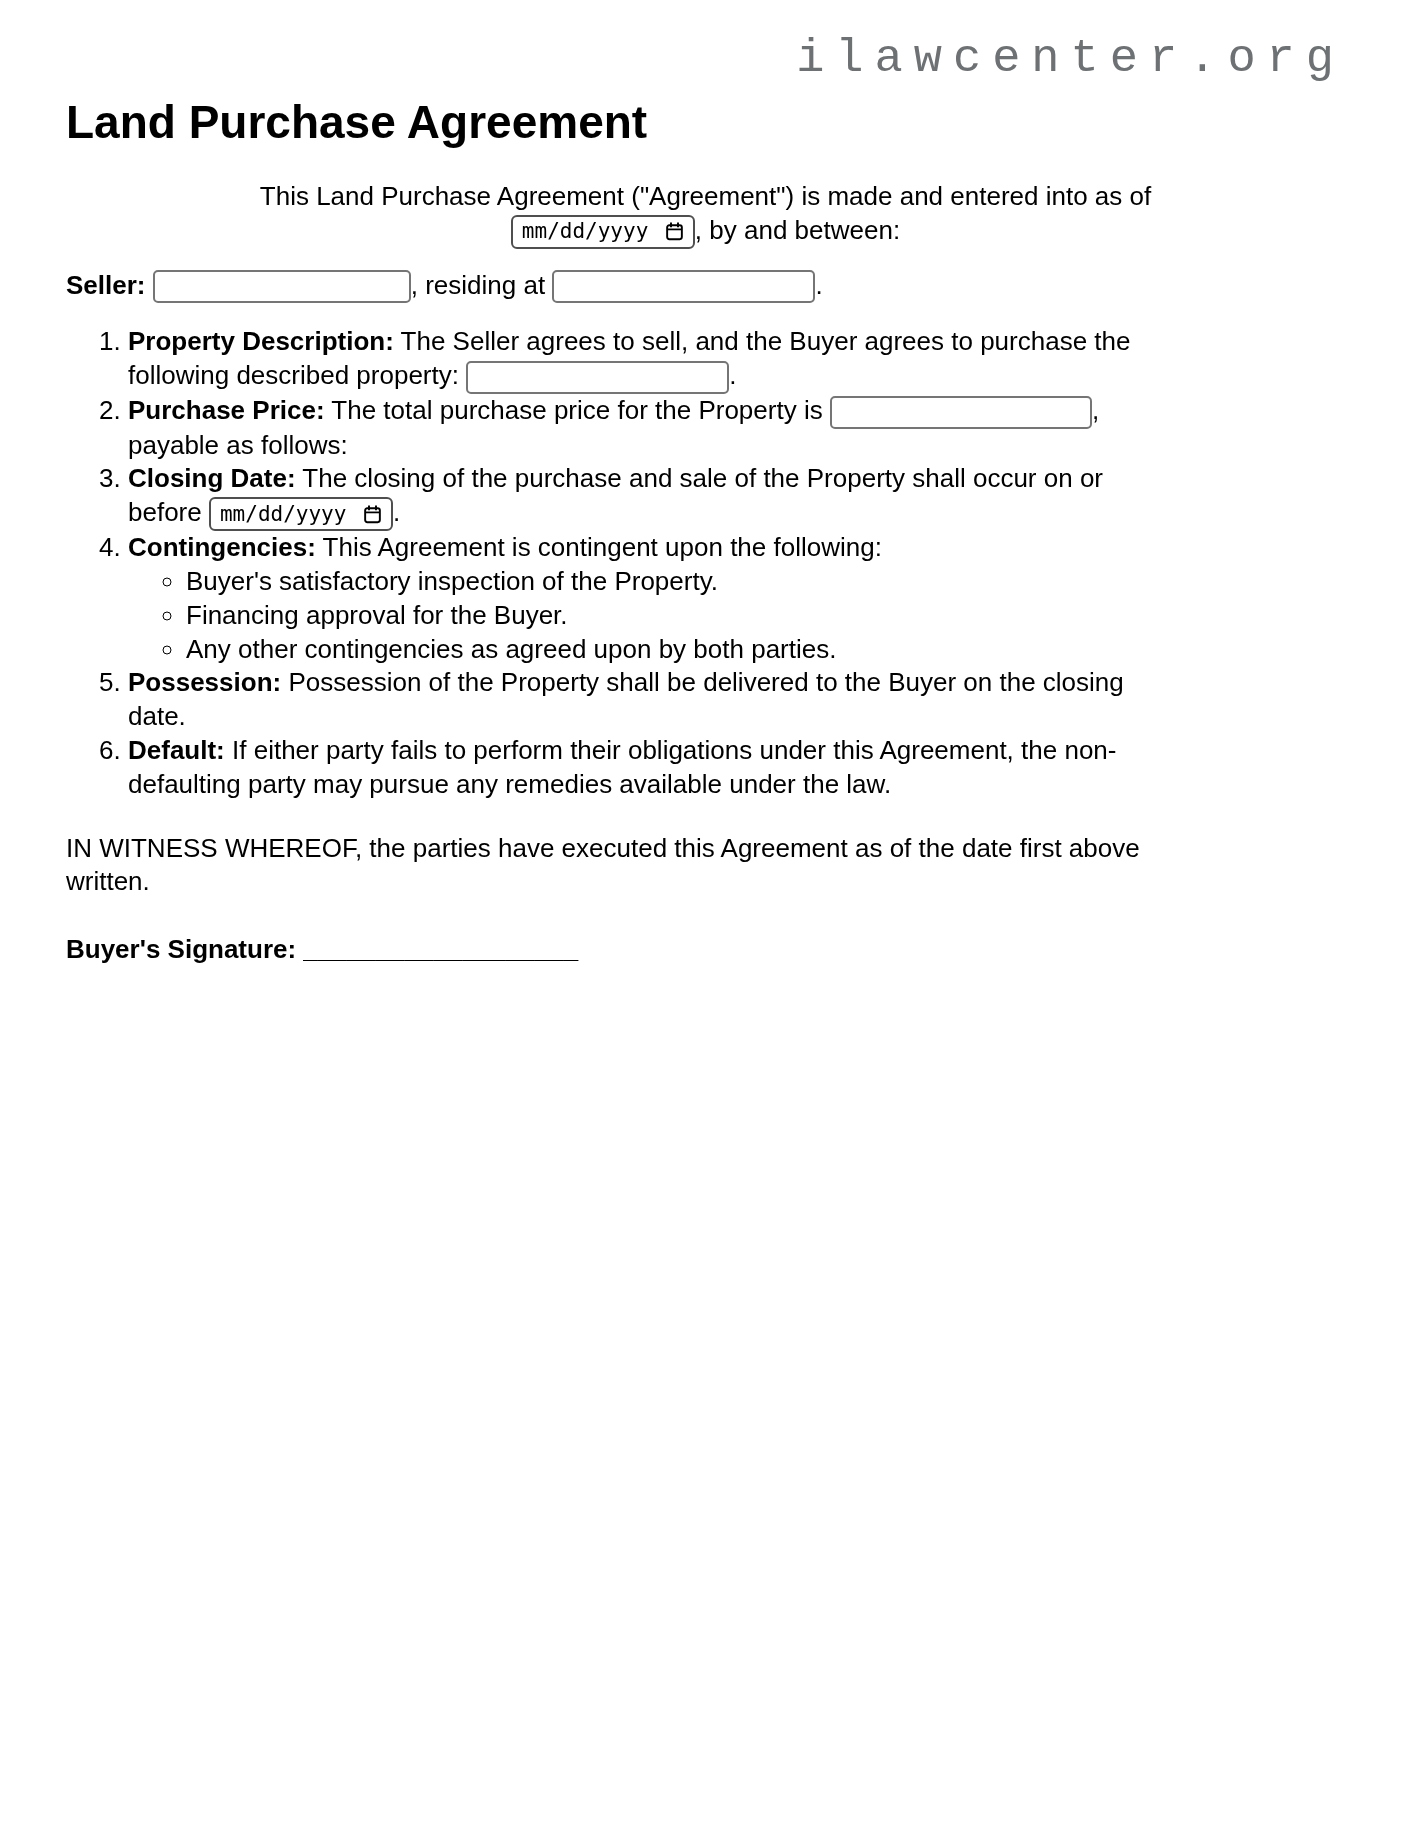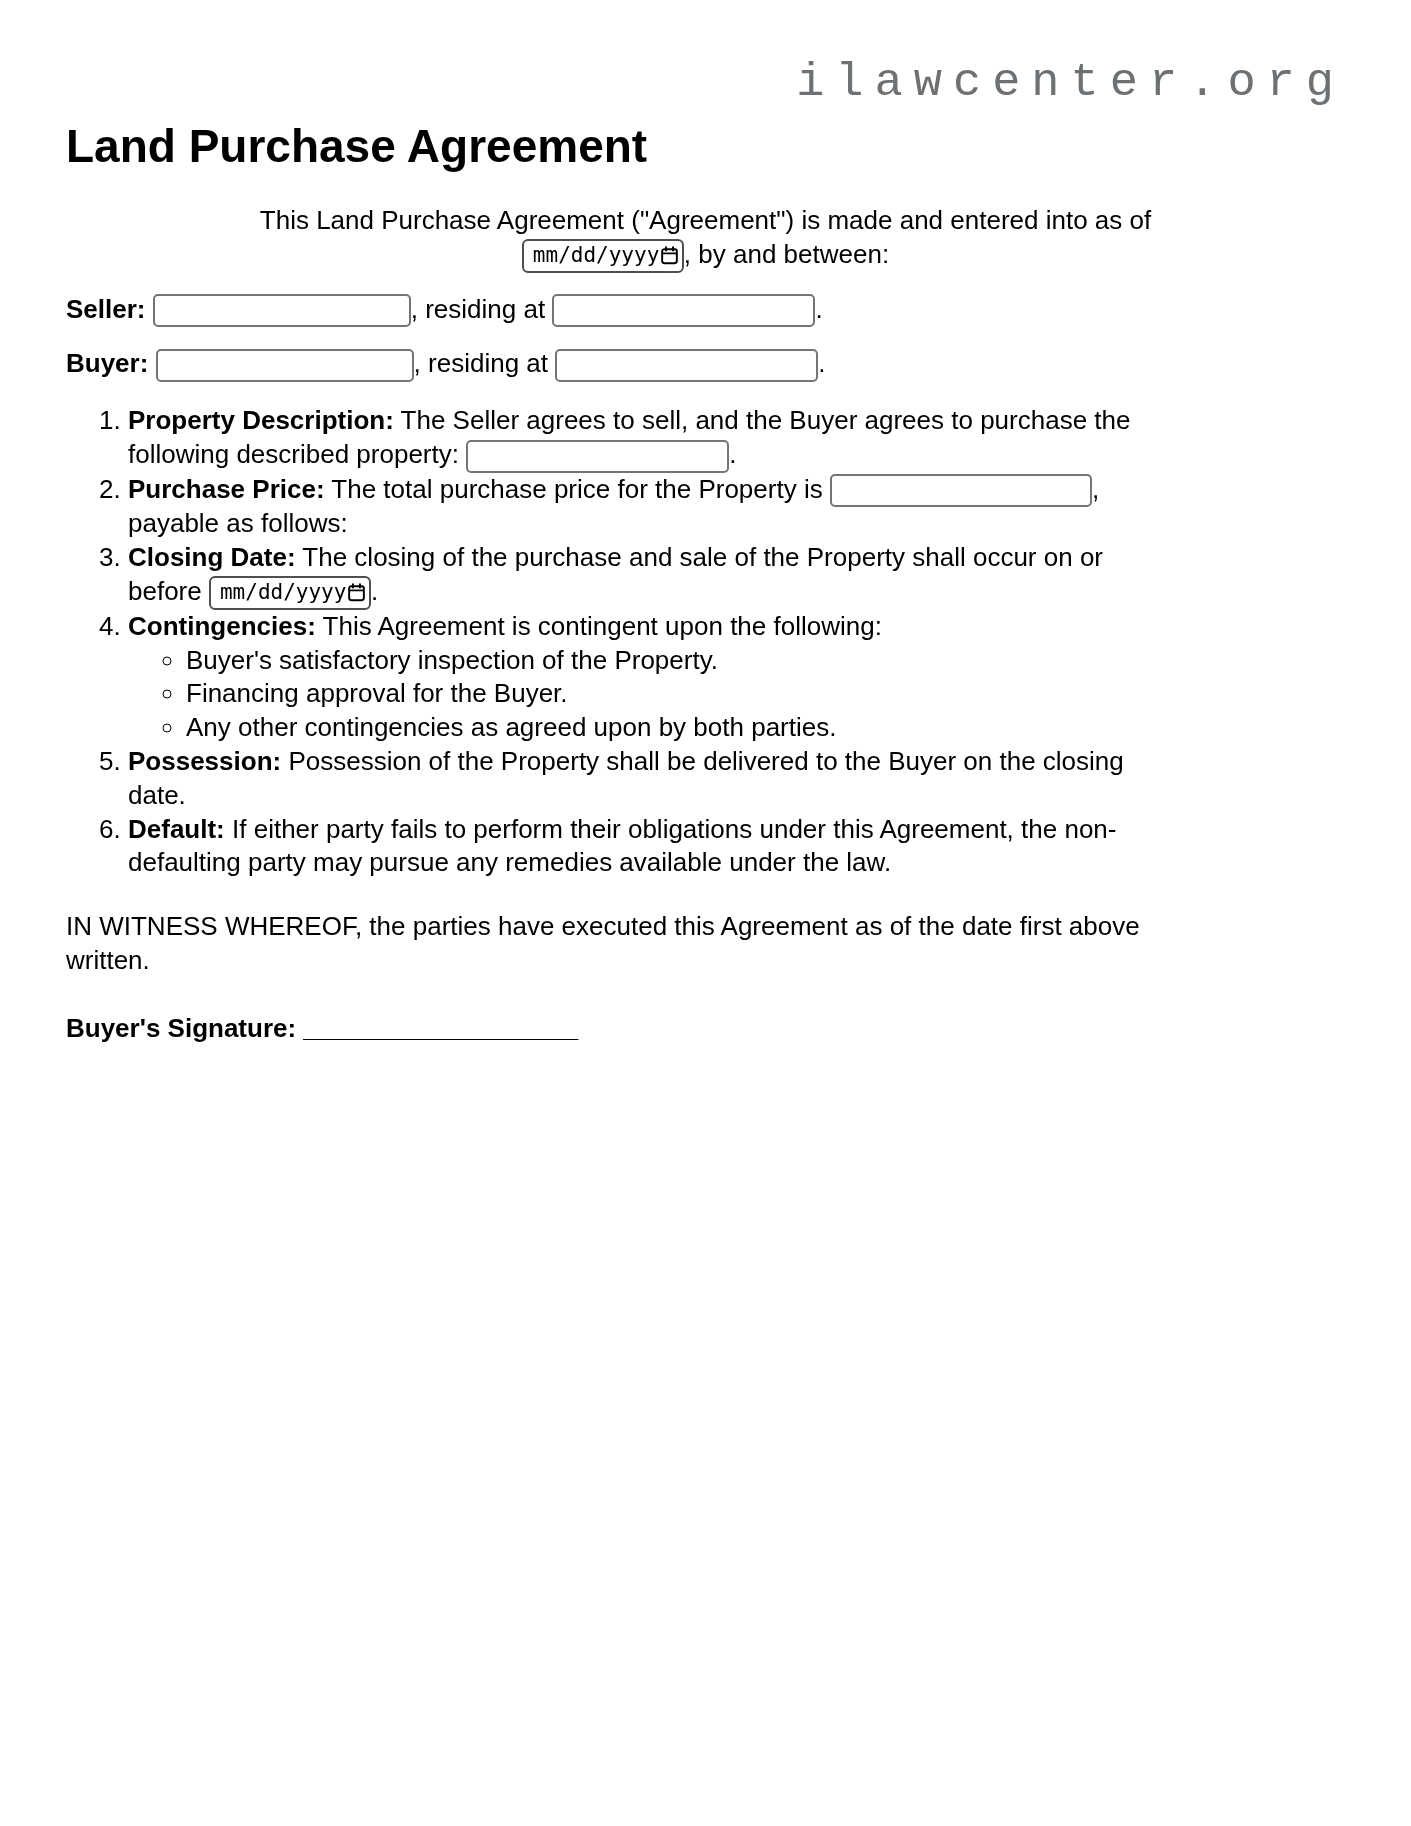--- a/index.html
+++ b/index.html
@@ -2,37 +2,37 @@
 <html><head>
 <meta charset="utf-8">
 <style>
   * { box-sizing: border-box; }
   html, body { margin: 0; padding: 0; }
   body {
     width: 1411px; height: 1826px; background: #ffffff;
     font-family: "Liberation Sans", "DejaVu Sans", sans-serif;
     font-size: 26px; color: #000; overflow: hidden;
   }
-  .page { padding: 34px 66px 0 66px; margin-top: 24px; }
+  .page { padding: 34px 66px 0 66px; }
   .brand {
     font-family: "Liberation Mono", "DejaVu Sans Mono", monospace;
     font-size: 47px; line-height: 1.05; letter-spacing: 11px;
     color: #6e7173; text-align: right; white-space: nowrap;
   }
   h1 { font-size: 46px; line-height: 1.1; margin: 14px 0 0 0; font-weight: bold; }
   p { margin: 24px 0 0 0; line-height: 1.3; }
   .intro { margin-top: 32px; text-align: center; }
   .row { margin-top: 20px; }
   .ti {
     width: 258px; height: 33px; border: 2px solid #757575; border-radius: 5px;
     background: #fff; vertical-align: middle; font: inherit; padding: 0 8px; outline: none;
   }
   .datebox {
     display: inline-flex; align-items: center; justify-content: space-between;
-    width: 162px; height: 34px; border: 2px solid #4f4f4f; border-radius: 6px;
+    width: 184px; height: 34px; border: 2px solid #4f4f4f; border-radius: 6px;
     padding: 0 8px 0 9px; vertical-align: middle; background: #fff; cursor: default;
   }
   .dtxt { font-family: "DejaVu Sans Mono", monospace; font-size: 21px; color: #000; white-space: nowrap; }
   .cal { width: 21px; height: 21px; flex: 0 0 auto; }
   ol { margin: 22px 0 0 0; padding: 0 0 0 62px; width: 1092px; }
   ol > li { line-height: 1.3; }
   ul { list-style: circle; margin: 0; padding: 0 0 0 58px; }
   ul > li { line-height: 1.3; }
   .witness { max-width: 1075px; margin-top: 30px; }
   .sig { margin-top: 34px; font-weight: bold; }
@@ -53,22 +53,20 @@
           <rect x="3.6" y="4.8" width="16.8" height="16" rx="2.4" fill="none" stroke="#000" stroke-width="2.2"></rect>
           <line x1="8" y1="1.8" x2="8" y2="7" stroke="#000" stroke-width="2.2"></line>
           <line x1="16" y1="1.8" x2="16" y2="7" stroke="#000" stroke-width="2.2"></line>
           <line x1="3.6" y1="9.6" x2="20.4" y2="9.6" stroke="#000" stroke-width="2"></line>
         </svg>
       </span><span>, by and between:</span></p>
 
   <p class="row"><strong>Seller:</strong>
     <input type="text" class="ti" style=""><span>, residing at </span><input type="text" class="ti" style="width: 263px;"><span>.</span></p>
 
-  <p class="row"><strong>Buyer:</strong>
-    <input type="text" class="ti" style=""><span>, residing at </span><input type="text" class="ti" style="width: 263px;"><span>.</span></p>
 
 
 
   <ol>
     <li><strong>Property Description:</strong><span> The Seller agrees to sell, and the Buyer agrees to purchase the following described property: </span><input type="text" class="ti" style="width: 263px;"><span>.</span></li>
 
     <li><strong>Purchase Price:</strong><span> The total purchase price for the Property is </span><input type="text" class="ti" style="width: 262px;"><span>, payable as follows:</span>
     </li>
 
     <li><strong>Closing Date:</strong><span> The closing of the purchase and sale of the Property shall occur on or before </span><span class="datebox">

